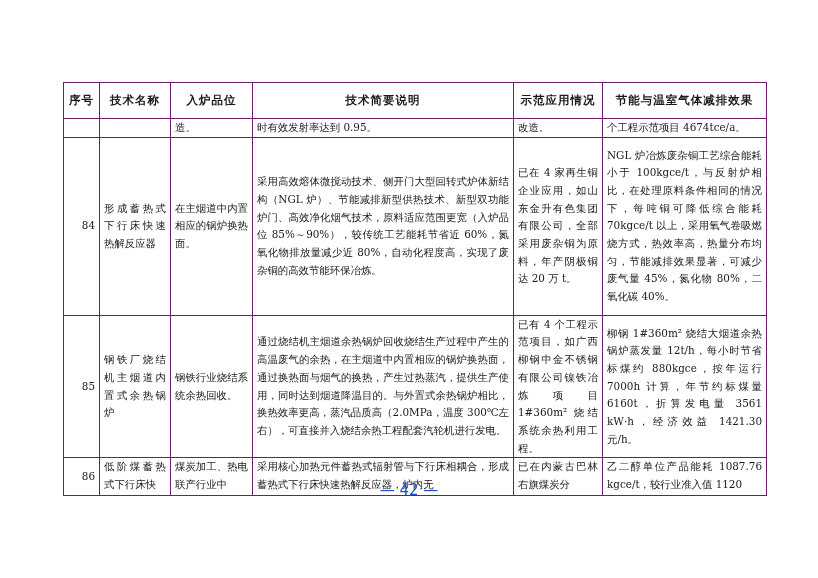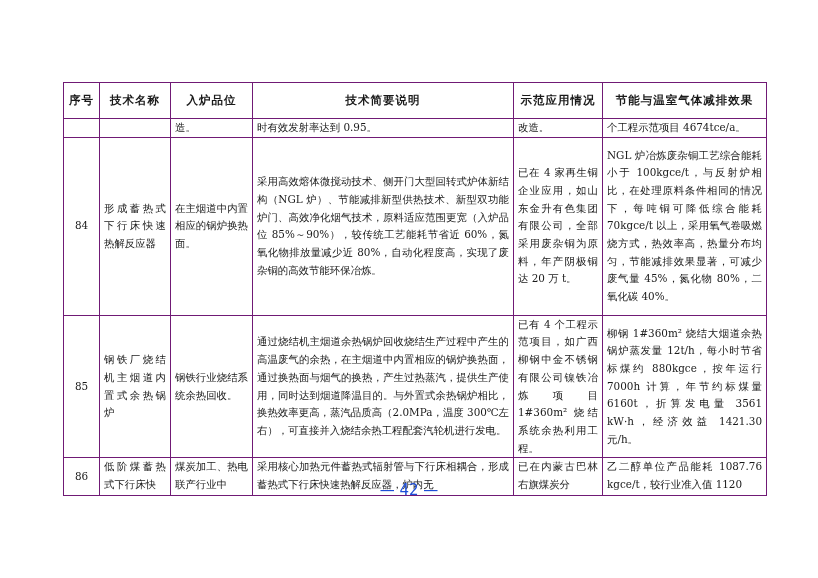--- a/index.html
+++ b/index.html
@@ -11,21 +11,21 @@
   table.tech td, table.tech th { border:1px solid #701a75; padding:0 4px; vertical-align:middle;
                font-size:10.4px; line-height:17.7px; }
   table.tech th { font-weight:bold; font-size:11.5px; height:35px; text-align:center;
                   letter-spacing:1px; }
   .c-no { width:36px; text-align:center; }
   .c-name { width:71px; }
   .c-scope { width:82px; }
   .c-desc { width:261px; }
   .c-demo { width:89px; }
   .c-effect { width:164px; }
-  td.num { text-align:center; }
+  td.num { text-align:right; }
   td.just { text-align:justify; text-justify:inter-character; }
   tr.cont td { height:17px; vertical-align:top; }
   tr.r84 td { height:177px; }
   tr.r85 td { height:122px; }
   tr.r86 td { height:37px; vertical-align:top; }
   .pageno { position:absolute; left:0; width:818px; top:481px; text-align:center;
             font-family:"DejaVu Sans","Liberation Sans",sans-serif; font-size:15px; color:#1d4ed8; }
 </style>
 </head>
 <body>

